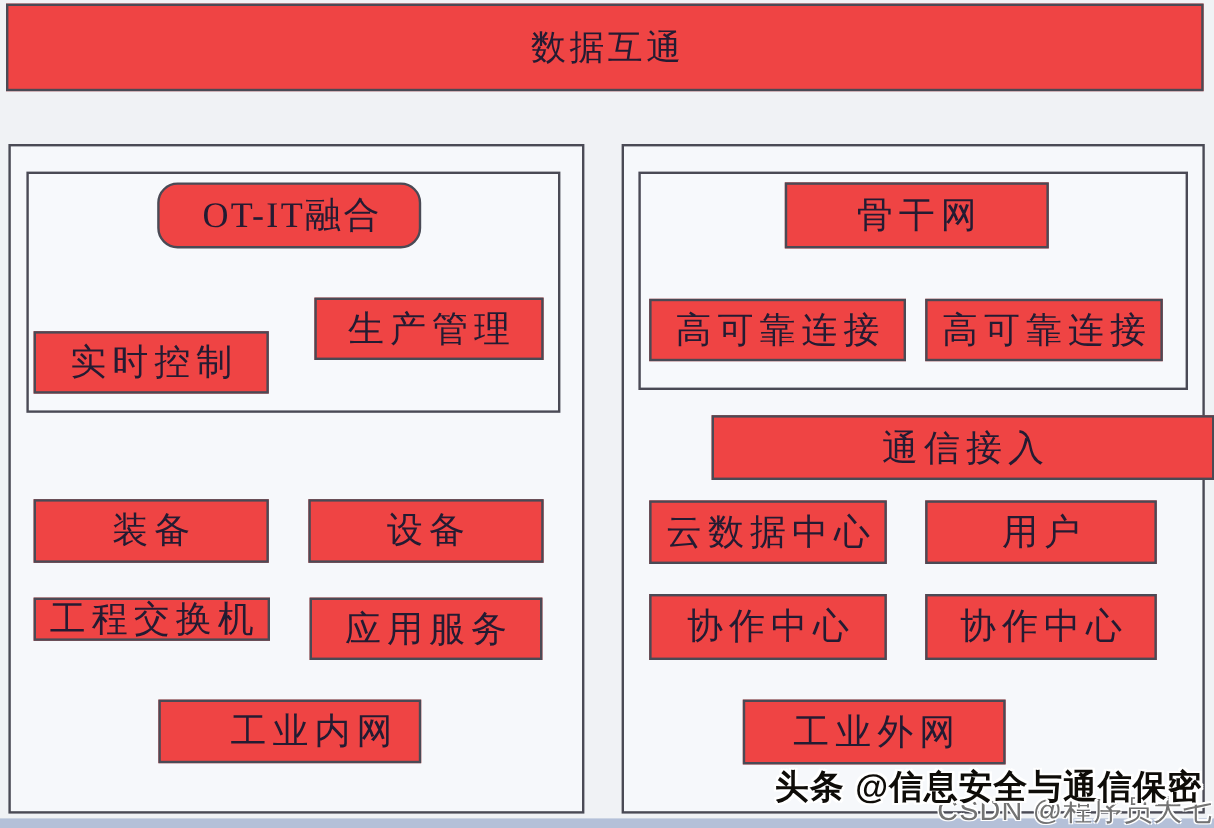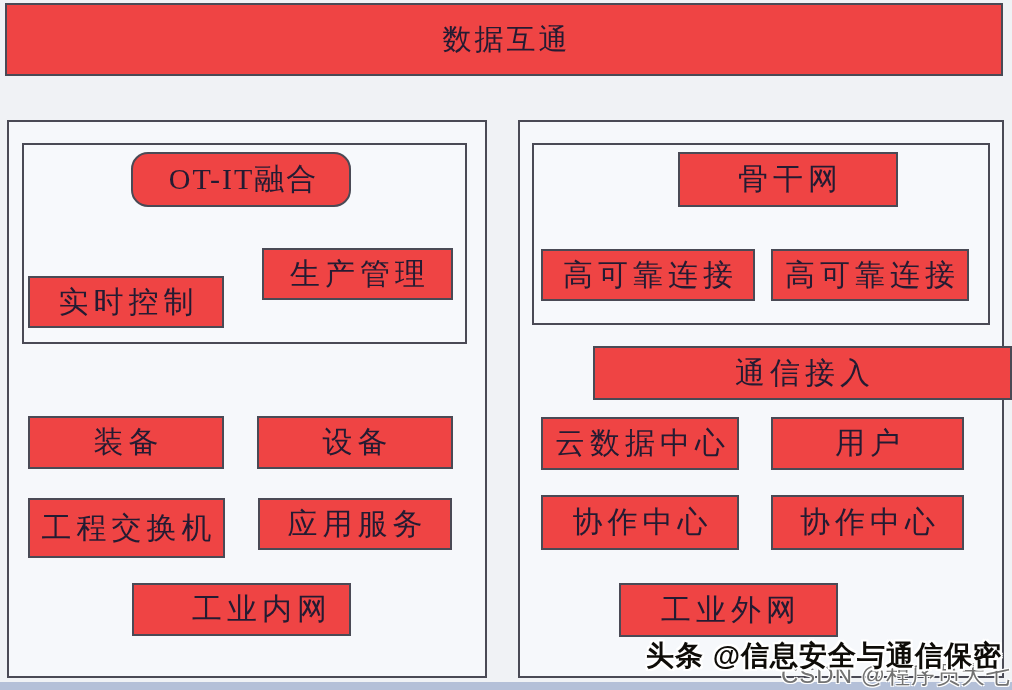--- a/index.html
+++ b/index.html
@@ -86,37 +86,37 @@
 </div>
 
 <div class="box" style="left:28px; top:416px; width:196px; height:53px;">
   <span class="label">装备</span>
 </div>
 
 <div class="box" style="left:257px; top:416px; width:196px; height:53px;">
   <span class="label">设备</span>
 </div>
 
-<div class="box" style="left:28px; top:498px; width:197px; height:60px;">
+<div class="box" style="left:28px; top:498px; width:197px; height:36px;">
   <span class="label">工程交换机</span>
 </div>
 
 <div class="box" style="left:258px; top:498px; width:194px; height:52px;">
   <span class="label">应用服务</span>
 </div>
 
 <div class="box" style="left:132px; top:583px; width:219px; height:53px;padding-left:36px;">
   <span class="label">工业内网</span>
 </div>
 
 <div class="box panel" style="left:518px; top:120px; width:486px; height:558px;"></div>
 
 <div class="box groupbox" style="left:532px; top:143px; width:458px; height:182px;"></div>
 
-<div class="box" style="left:678px; top:152px; width:220px; height:55px;">
+<div class="box" style="left:654px; top:152px; width:220px; height:55px;">
   <span class="label">骨干网</span>
 </div>
 
 <div class="box" style="left:541px; top:249px; width:214px; height:52px;">
   <span class="label">高可靠连接</span>
 </div>
 
 <div class="box" style="left:771px; top:249px; width:198px; height:52px;">
   <span class="label">高可靠连接</span>
 </div>

